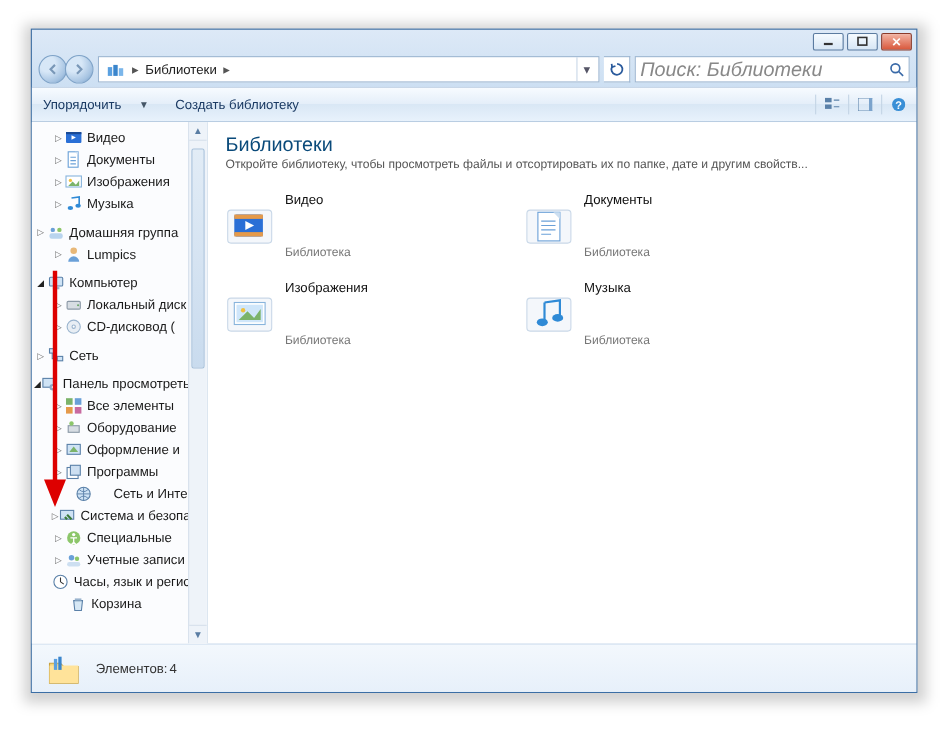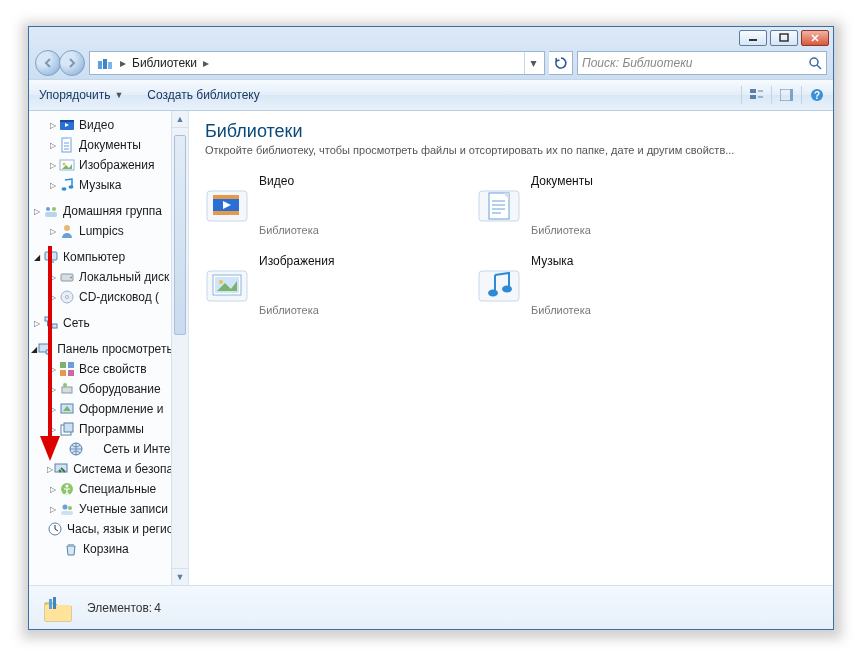--- a/index.html
+++ b/index.html
@@ -13,24 +13,24 @@
 .addr-row { height: 32px; display:flex; align-items:center; gap: 4px; padding: 0 6px; }
 .nav-btns { display:flex; gap:0; }
 .nav-circle { width:26px; height:26px; border-radius:50%; background: radial-gradient(circle at 30% 30%, #d7e7f7 30%, #a7c4e2 70%, #6f9ac6); border:1px solid #7ea2c7; display:flex; align-items:center; justify-content:center; color:#6c88a6; font-size:12px; }
 .nav-circle + .nav-circle { margin-left:-2px; }
 .breadcrumb { flex: 1; height:24px; background:#fff; border:1px solid #9bb5d1; display:flex; align-items:center; padding:0 2px; font-size:12px; color:#222; }
 .bc-icon { width:18px; height:18px; margin:0 4px; }
 .bc-seg { padding: 0 4px; }
 .bc-arrow { color:#555; padding:0 2px; }
 .bc-drop { margin-left:auto; width:18px; height:100%; border-left:1px solid #c9d8e8; display:flex; align-items:center; justify-content:center; color:#556; }
 .refresh { width:24px; height:24px; border:1px solid #9bb5d1; border-left:none; background:#fff; display:flex; align-items:center; justify-content:center; color:#2a5a9c; font-size:13px; }
-.searchbox { width:250px; height:24px; border:1px solid #9bb5d1; background:#fff; display:flex; align-items:center; padding:0 4px; font-size:12px; color:#888; font-style:italic; gap:4px; }
+.searchbox { width:250px; height:24px; border:1px solid #9bb5d1; background:#fff; display:flex; align-items:center; padding:0 4px; font-size:18px; color:#888; font-style:italic; gap:4px; }
 .searchbox .mag { margin-left:auto; color:#3a6aa8; font-style:normal; }
 .toolbar { height:32px; background: linear-gradient(#f7fbff, #e4eef9 49%, #d9e7f5 50%, #e8f2fc); border-top:1px solid #c8d7e8; border-bottom:1px solid #b9cde2; display:flex; align-items:center; padding:0 10px; gap:24px; font-size:12px; color:#1b3a63; }
-.tool-item { display:flex; align-items:center; gap:4px; cursor:default; }
+.tool-item { display:flex; align-items:center; gap:16px; cursor:default; }
 .tool-right { margin-left:auto; display:flex; align-items:center; gap:8px; color:#3a5a80; }
 .tool-right .ic { width:22px; height:18px; display:flex; align-items:center; justify-content:center; border-left:1px solid #c4d4e5; padding-left:8px; }
 .body { flex:1; display:flex; min-height:0; background:#fff; }
 .sidebar { width:160px; border-right:1px solid #d9e4ef; background:#fbfcfe; overflow:hidden; position:relative; font-size:12px; color:#1a1a1a; }
 .sb-scroll { position:absolute; right:0; top:0; width:17px; height:100%; background:#eef3f9; border-left:1px solid #d6e0eb; }
 .sb-scroll .thumb { position:absolute; left:2px; right:2px; top:24px; height:200px; background:linear-gradient(#e2ecf6,#c9dbee); border:1px solid #a6c0da; border-radius:2px; }
 .sb-scroll .arr { position:absolute; left:0; right:0; height:17px; display:flex; align-items:center; justify-content:center; color:#5a7da3; font-size:9px; background:#eef3f9; }
 .sb-scroll .arr.up { top:0; border-bottom:1px solid #d6e0eb; }
 .sb-scroll .arr.dn { bottom:0; border-top:1px solid #d6e0eb; }
 .tree { padding: 4px 0; width: calc(100% - 17px); }
@@ -281,21 +281,21 @@
           <div class="node" style="padding-left: 18px;">
             <span class="tw" style="font-size: 8px;">▷</span>
             <span class="ni">
               <svg width="16" height="16" viewBox="0 0 16 16">
                 <rect x="1" y="1" width="6" height="6" fill="#7bb36a"></rect>
                 <rect x="9" y="1" width="6" height="6" fill="#6aa0d8"></rect>
                 <rect x="1" y="9" width="6" height="6" fill="#e59a4a"></rect>
                 <rect x="9" y="9" width="6" height="6" fill="#c86aa0"></rect>
               </svg>
             </span>
-            <span>Все свойств</span>
+            <span>Все элементы</span>
           </div>
           <div class="node" style="padding-left: 18px;">
             <span class="tw" style="font-size: 8px;">▷</span>
             <span class="ni">
               <svg width="16" height="16" viewBox="0 0 16 16">
                 <rect x="3" y="6" width="10" height="6" fill="#d7dde3" stroke="#8a98a6"></rect>
                 <circle cx="6" cy="4" r="2" fill="#8cc66a"></circle>
               </svg>
             </span>
             <span>Оборудование</span>

